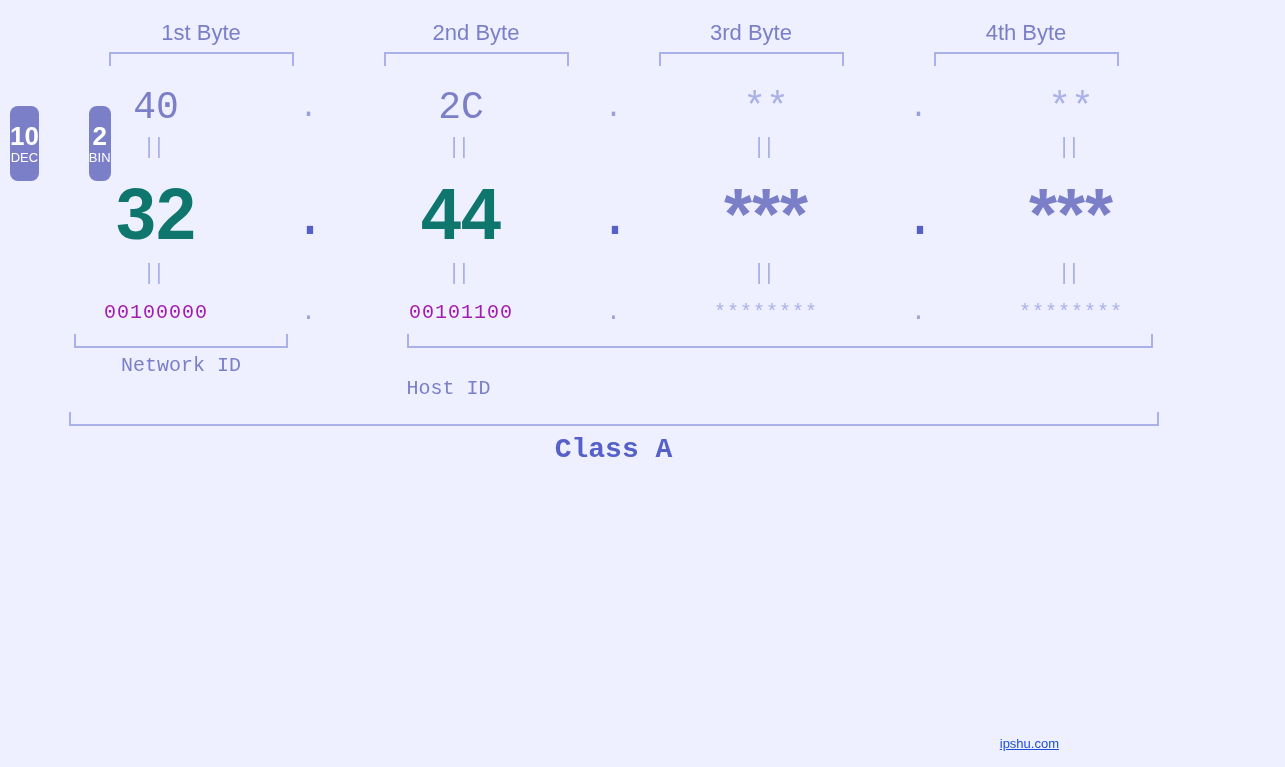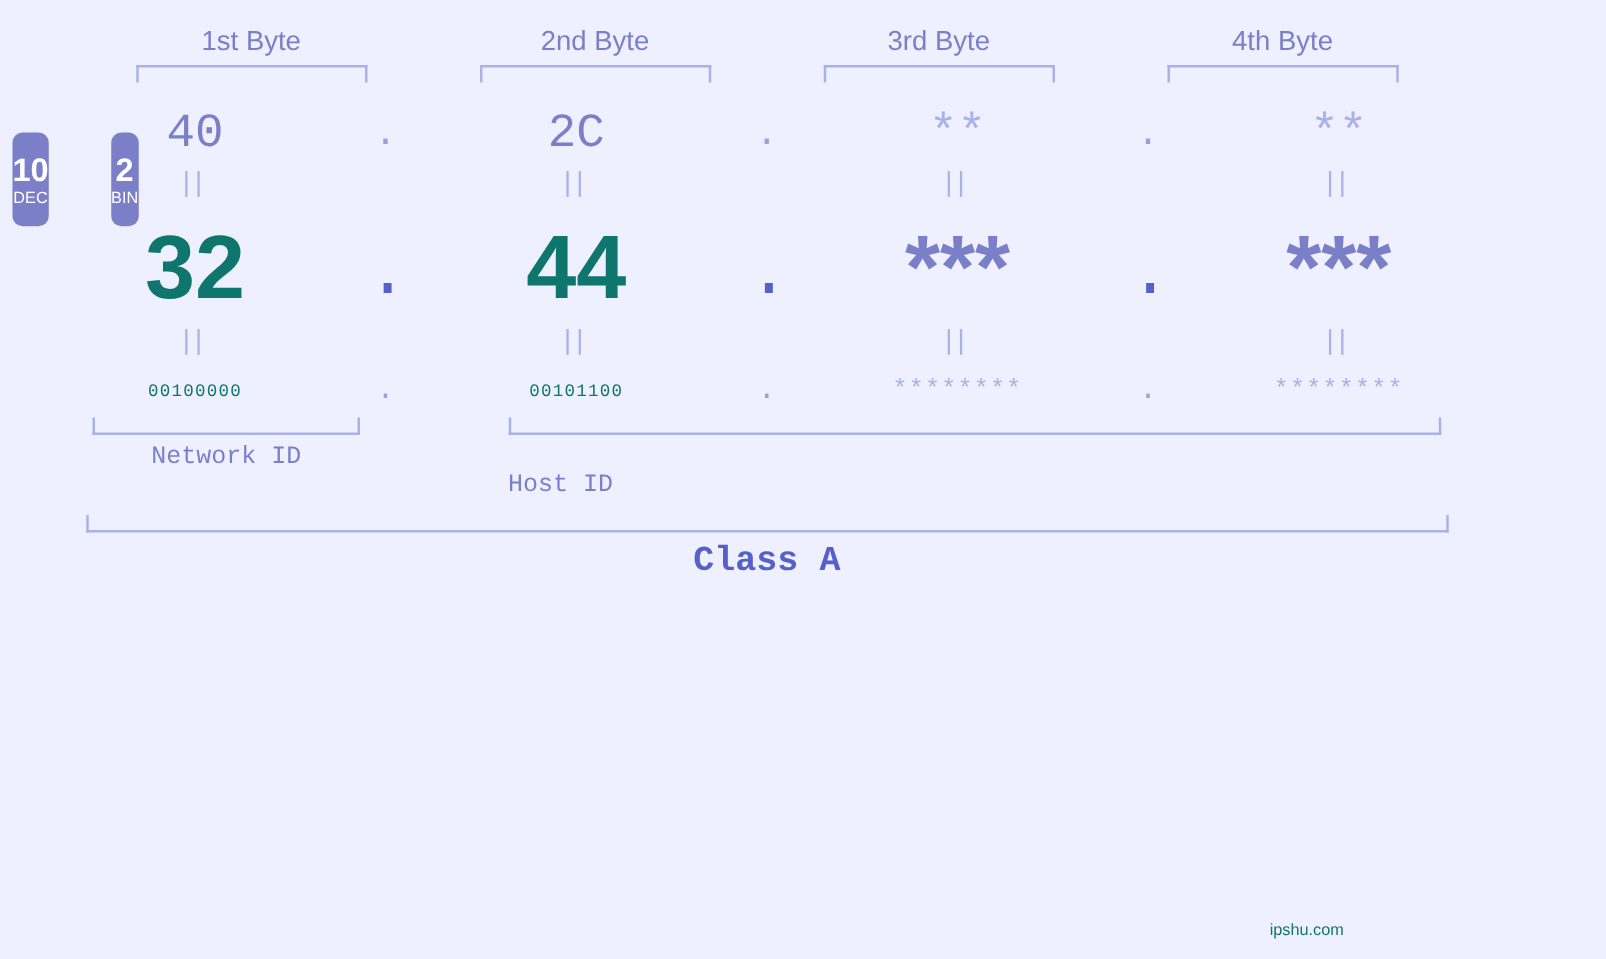--- a/index.html
+++ b/index.html
@@ -177,22 +177,22 @@
     }
 
     .dec-dot {
       color: #5560c8;
       font-size: 55px;
       margin-bottom: -10px;
     }
 
     
     .bin-val {
-      color: #0f766e;
-      font-size: 14px;
+      color: #a21caf;
+      font-size: 20px;
       font-family: 'Courier New', monospace;
       letter-spacing: 1px;
     }
 
     .bin-dot {
       color: #9aa0d8;
       font-size: 24px;
     }
 
     
@@ -265,24 +265,25 @@
       color: #5560c8;
       font-size: 28px;
       font-family: 'Courier New', monospace;
       font-weight: bold;
     }
 
     
     .watermark {
       position: absolute;
       bottom: 16px;
-      right: 12px;
-      color: #0f766e;
+      right: 28px;
+      color: #1d4ed8;
       font-size: 13px;
       font-family: Arial, sans-serif;
+      text-decoration: underline;
     }
 
     
     .masked {
       color: #aab0e8;
     }
 
     
     .masked-lg {
       color: #7a7fc8;

